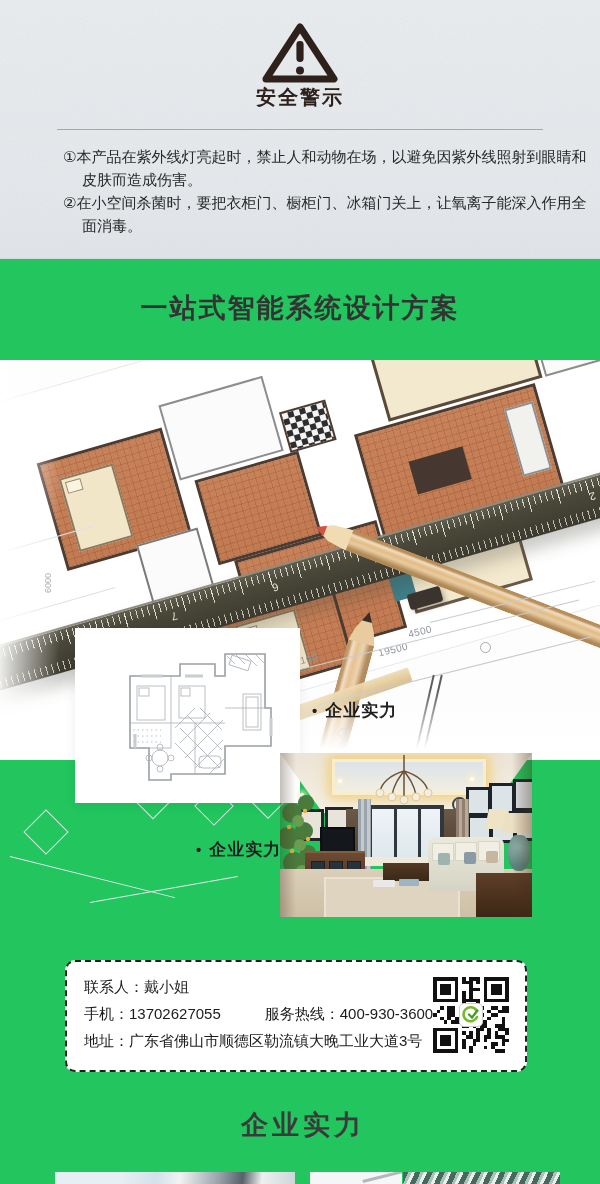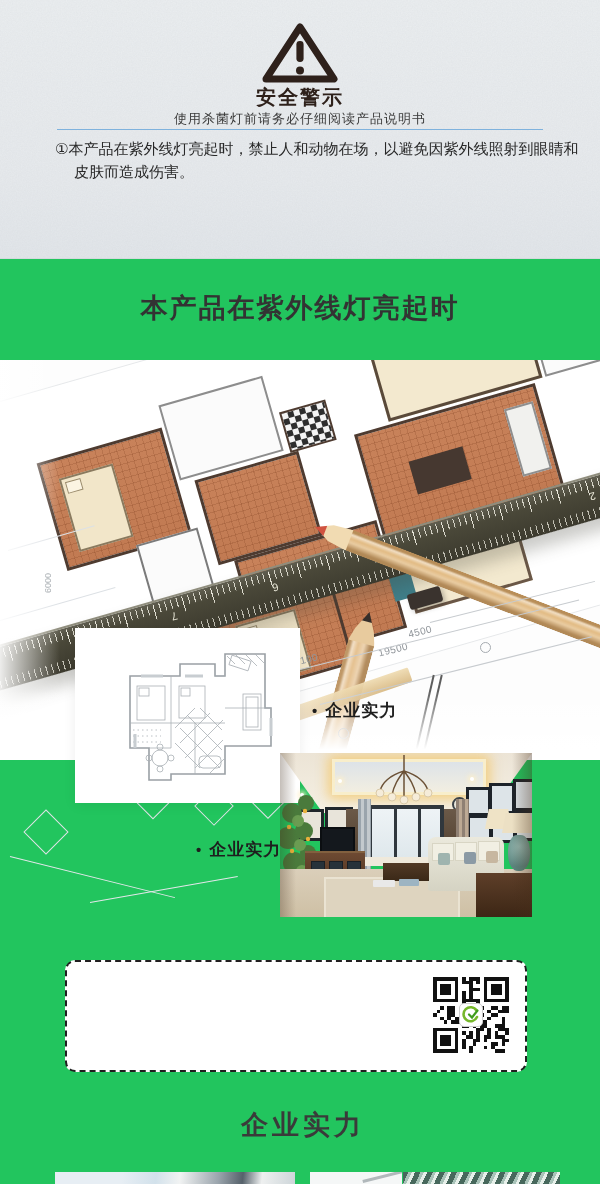--- a/index.html
+++ b/index.html
@@ -10,21 +10,21 @@
   .warn{position:absolute;left:0;top:0;width:600px;height:258px;
         background:linear-gradient(180deg,#ebeef0 0%,#e7eaed 70%,#e2e6ea 100%);
         border-bottom:1px solid #d4d9dd;}
   .warn-tex{position:absolute;left:0;top:0;}
   .tri{position:absolute;left:260px;top:22px;width:80px;height:62px;}
   .wtitle{position:absolute;left:0;top:84px;width:600px;text-align:center;
           font-size:20px;font-weight:bold;color:#2e211b;letter-spacing:2px;}
   .wsub{position:absolute;left:0;top:110px;width:600px;text-align:center;
         font-size:13px;color:#3a3a3a;letter-spacing:1px;}
   .wline{position:absolute;left:57px;top:129px;width:486px;height:1px;background:#7fb2dd;}
-  .wlist{position:absolute;left:55px;top:137px;width:530px;margin:0;padding:0;list-style:none;
+  .wlist{position:absolute;left:55px;top:137px;width:530px;margin:8px;padding:0;list-style:none;
          font-size:15px;line-height:23px;color:#282828;}
   .wlist li{text-indent:-19px;padding-left:19px;}
 
   
   .d-title{position:absolute;left:0;top:290px;width:600px;text-align:center;
            font-size:27px;font-weight:bold;color:#333;letter-spacing:2px;}
   .d-sub{position:absolute;left:0;top:336px;width:600px;text-align:center;
          font-size:15px;color:#595959;letter-spacing:1px;}
 
   
@@ -176,28 +176,28 @@
       <rect width="600" height="258" filter="url(#grain)" opacity="0.34"></rect>
     </svg>
     <div class="tri">
       <svg viewBox="0 0 80 62" width="80" height="62">
         <path d="M40 5 L74 57 L6 57 Z" fill="none" stroke="#2e211b" stroke-width="7" stroke-linejoin="round"></path>
         <rect x="36.4" y="19" width="7.2" height="21" rx="3.4" fill="#2e211b"></rect>
         <circle cx="40" cy="48.5" r="4" fill="#2e211b"></circle>
       </svg>
     </div>
     <div class="wtitle">安全警示</div>
-    <div class="wsub">使用杀菌灯前请务必仔细阅读产品说明书</div>
     <div class="wline"></div>
     <ol class="wlist">
       <li><span>①</span><span>本产品在紫外线灯亮起时，禁止人和动物在场，以避免因紫外线照射到眼睛和皮肤而造成伤害。</span></li>
+      <li><span>②</span><span>在小空间杀菌时，要把衣柜门、橱柜门、冰箱门关上，让氧离子能深入作用全面消毒。</span></li>
     </ol>
   </section>
 
-  <h1 class="d-title" style="margin:0;">本产品在紫外线灯亮起时</h1>
+  <h1 class="d-title" style="margin:0;">一站式智能系统设计方案</h1>
 
   <div class="photo">
     <div class="bp-rot">
       <div class="bp-frame"></div>
       <div class="rm tile" style="left:105px;top:90px;width:130px;height:112px;">
         <div class="bed" style="left:14px;top:18px;width:52px;height:72px;">
           <div class="pillow" style="left:3px;top:3px;width:14px;height:10px;"></div>
         </div>
       </div>
       <div class="rm white" style="left:238px;top:68px;width:108px;height:78px;"></div>
@@ -384,20 +384,25 @@
     <div class="in shade2"></div>
     <div class="in vaseL"></div>
     <div class="in sideT"></div>
     <div class="in in-shadeL"></div>
     <div class="in in-shadeR"></div>
   </div>
 
   <div class="bullet b-real"><span class="dot">•</span><span>企业实力</span></div>
 
   <div class="contact">
+    <div class="c-txt">
+      <p>联系人：戴小姐</p>
+      <p><span>手机：13702627055</span><span class="c-gap"></span><span>服务热线：400-930-3600</span></p>
+      <p>地址：广东省佛山市顺德区勒流镇大晚工业大道3号</p>
+    </div>
     <div class="qr">
       <svg id="qr-svg" viewBox="0 0 21 21" width="76" height="76" shape-rendering="crispEdges">
           <rect x="0" y="0" width="21" height="21" fill="#ffffff"></rect>
           <rect x="8" y="0" width="1" height="1" fill="#111111"></rect>
           <rect x="10" y="0" width="1" height="1" fill="#111111"></rect>
           <rect x="11" y="0" width="1" height="1" fill="#111111"></rect>
           <rect x="12" y="0" width="1" height="1" fill="#111111"></rect>
           <rect x="8" y="1" width="1" height="1" fill="#111111"></rect>
           <rect x="9" y="1" width="1" height="1" fill="#111111"></rect>
           <rect x="10" y="1" width="1" height="1" fill="#111111"></rect>

